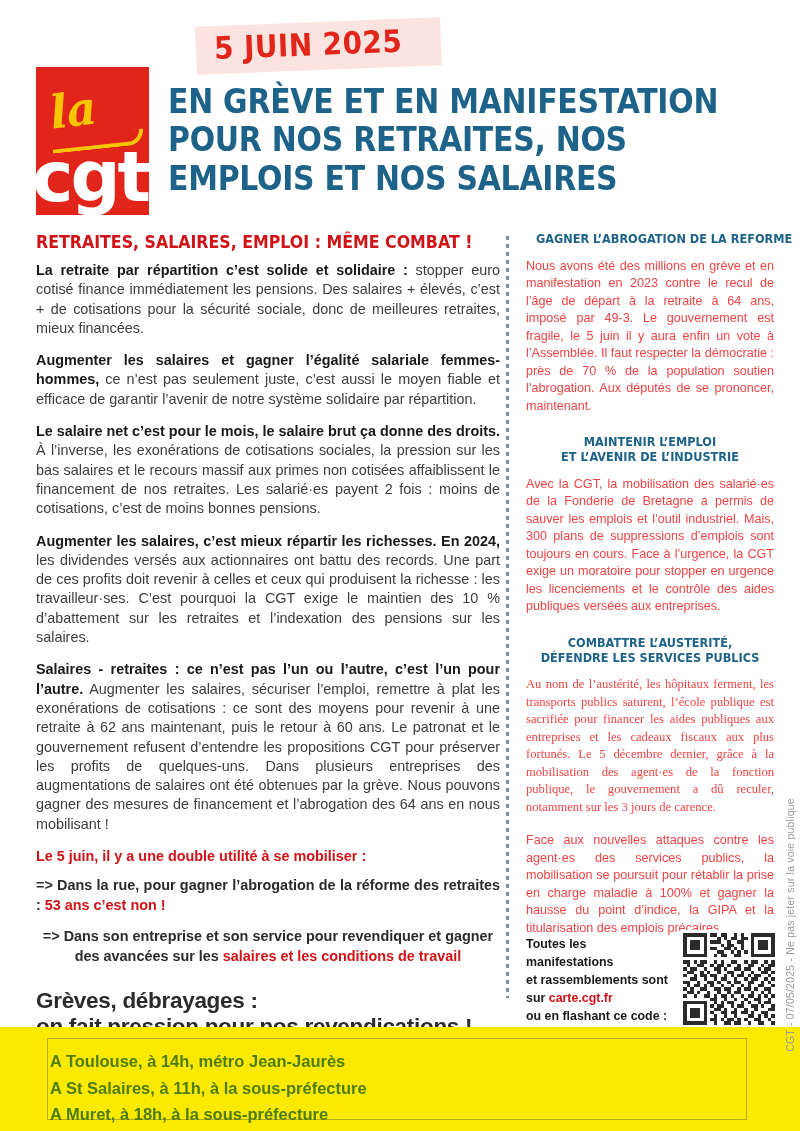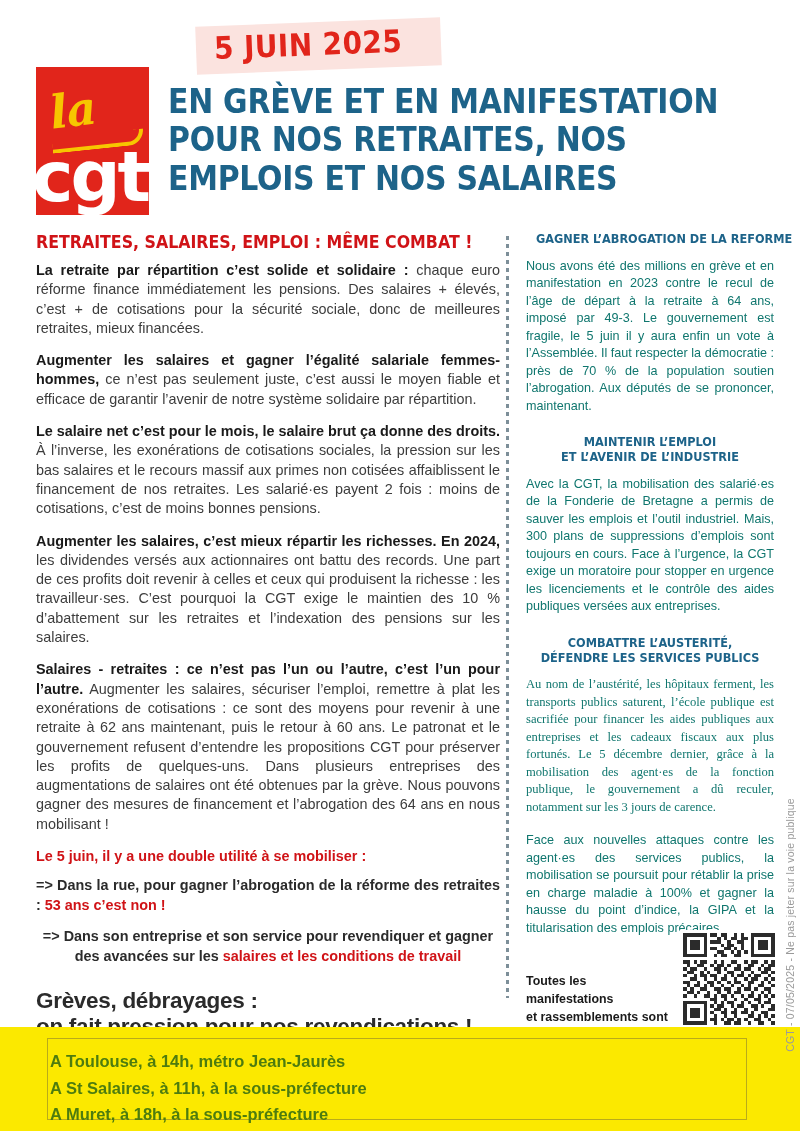--- a/index.html
+++ b/index.html
@@ -209,21 +209,21 @@
     letter-spacing: 0px;
     margin-bottom: 11px;
     transform: scaleX(0.92);
   }
   h3.blue-head span { display: block; white-space: nowrap; }
 
   p.rbody {
     font-family: "Liberation Sans", sans-serif;
     font-size: 12.6px;
     line-height: 1.39;
-    color: #0f766e;
+    color: #ef4444;
     text-align: justify;
     margin-bottom: 20px;
   }
   p.rbody.tight { margin-bottom: 16px; font-family: Liberation Serif, serif; }
 
   
   .qr-block {
     position: absolute;
     left: 526px;
     top: 698px;
@@ -232,21 +232,20 @@
     align-items: flex-start;
     gap: 8px;
   }
   .qr-text {
     font-family: "Liberation Sans", sans-serif;
     font-weight: 700;
     font-size: 12.4px;
     line-height: 1.45;
     color: #1a1a1a;
     padding-top: 6px;
-    margin-top: 37px;
   }
   .qr-text .link { color: #d01317; }
   .qr-code {
     width: 98px;
     height: 98px;
     background: #ffffff;
     flex: 0 0 98px;
   }
 
   
@@ -323,21 +322,21 @@
   </div>
 
   <div class="columns">
 
     <div class="divider"></div>
 
     <div class="col-left">
 
       <h2 class="red-head">RETRAITES, SALAIRES, EMPLOI : MÊME COMBAT !</h2>
 
-      <p class="body"><b>La retraite par répartition c’est solide et solidaire :</b><span> chaque euro réforme finance immédiatement les pensions. Des salaires + élevés, c’est + de cotisations pour la sécurité sociale, donc de meilleures retraites, mieux financées.</span></p>
+      <p class="body"><b>La retraite par répartition c’est solide et solidaire :</b><span> stopper euro cotisé finance immédiatement les pensions. Des salaires + élevés, c’est + de cotisations pour la sécurité sociale, donc de meilleures retraites, mieux financées.</span></p>
 
       <p class="body"><b>Augmenter les salaires et gagner l’égalité salariale femmes-hommes,</b><span> ce n’est pas seulement juste, c’est aussi le moyen fiable et efficace de garantir l’avenir de notre système solidaire par répartition.</span></p>
 
       <p class="body"><b>Le salaire net c’est pour le mois, le salaire brut ça donne des droits.</b><span> À l’inverse, les exonérations de cotisations sociales, la pression sur les bas salaires et le recours massif aux primes non cotisées affaiblissent le financement de nos retraites. Les salarié·es payent 2 fois : moins de cotisations, c’est de moins bonnes pensions.</span></p>
 
       <p class="body"><b>Augmenter les salaires, c’est mieux répartir les richesses. En 2024,</b><span> les dividendes versés aux actionnaires ont battu des records. Une part de ces profits doit revenir à celles et ceux qui produisent la richesse : les travailleur·ses. C’est pourquoi la CGT exige le maintien des 10 % d’abattement sur les retraites et l’indexation des pensions sur les salaires.</span></p>
 
       <p class="body"><b>Salaires - retraites : ce n’est pas l’un ou l’autre, c’est l’un pour l’autre.</b><span> Augmenter les salaires, sécuriser l’emploi, remettre à plat les exonérations de cotisations : ce sont des moyens pour revenir à une retraite à 62 ans maintenant, puis le retour à 60 ans. Le patronat et le gouvernement refusent d’entendre les propositions CGT pour préserver les profits de quelques-uns. Dans plusieurs entreprises des augmentations de salaires ont été obtenues par la grève. Nous pouvons gagner des mesures de financement et l’abrogation des 64 ans en nous mobilisant !</span></p>
 
       <p class="red-line">Le 5 juin, il y a une double utilité à se mobiliser :</p>

